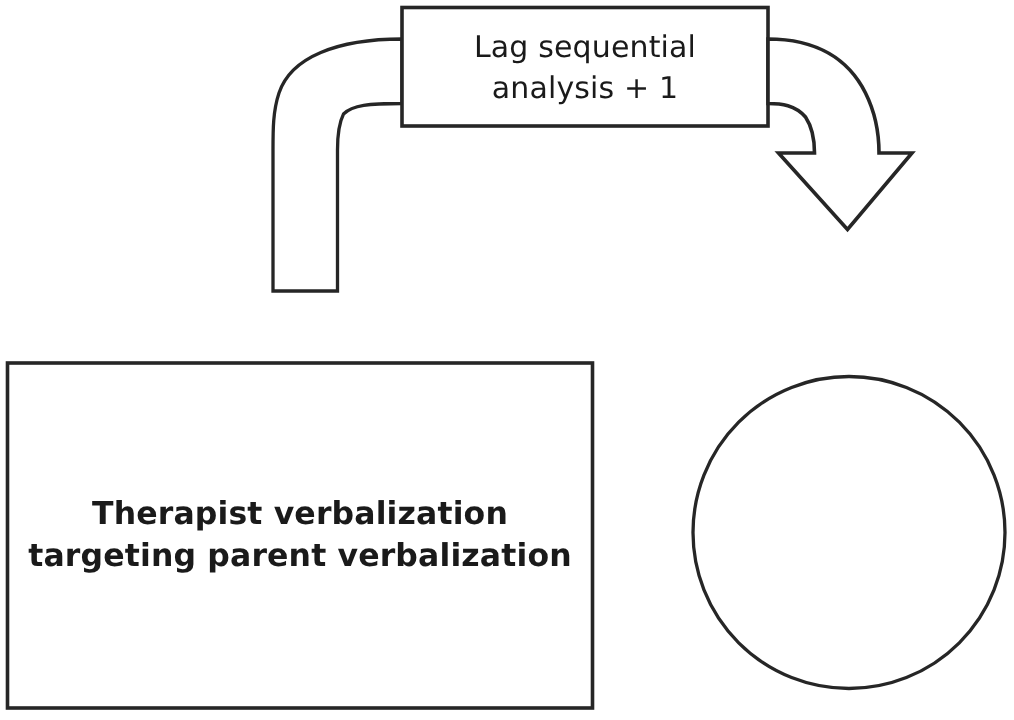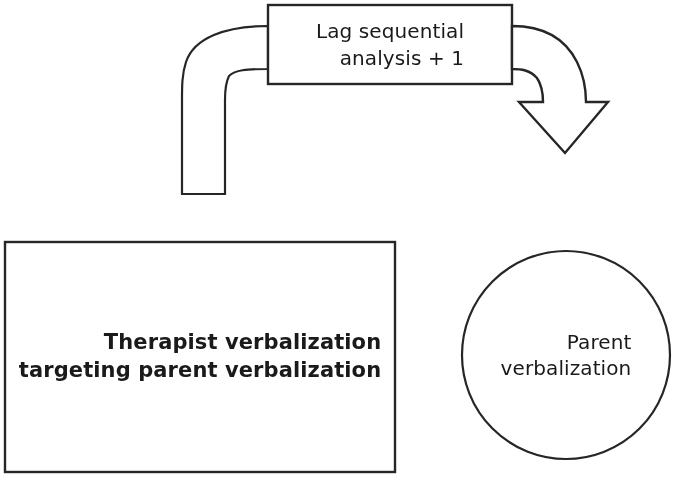--- a/index.html
+++ b/index.html
@@ -22,21 +22,21 @@
     width: 676px;
     height: 480px;
   }
   #diagram-svg {
     position: absolute;
     left: 0;
     top: 0;
   }
   .node-text {
     position: absolute;
-    text-align: right;
+    text-align: center;
     line-height: 1.32;
     color: #1a1a1a;
     white-space: pre-line;
     user-select: none;
   }
   #lag-box-label {
     left: 268px;
     top: 5px;
     width: 244px;
     height: 79px;
@@ -104,16 +104,14 @@
 
     <circle cx="566" cy="355" r="104" fill="#ffffff" stroke="#262626" stroke-width="2.2"></circle>
   </svg>
 
   <div class="node-text" id="lag-box-label">Lag sequential
 analysis + 1</div>
 
   <div class="node-text" id="therapist-rect-label">Therapist verbalization
 targeting parent verbalization</div>
 
-  <div class="node-text" id="parent-circle-label">Parent
-verbalization</div>
 
 </div>
 
 </body></html>

